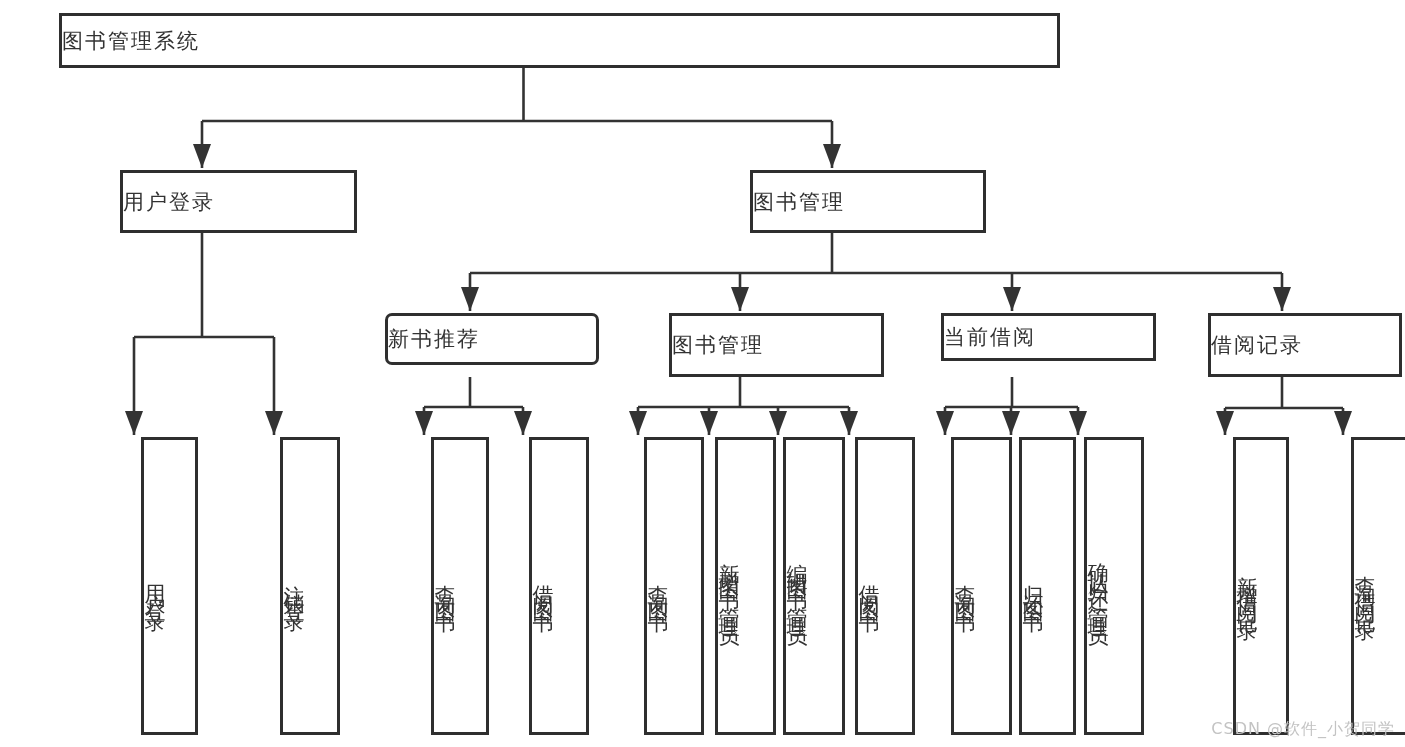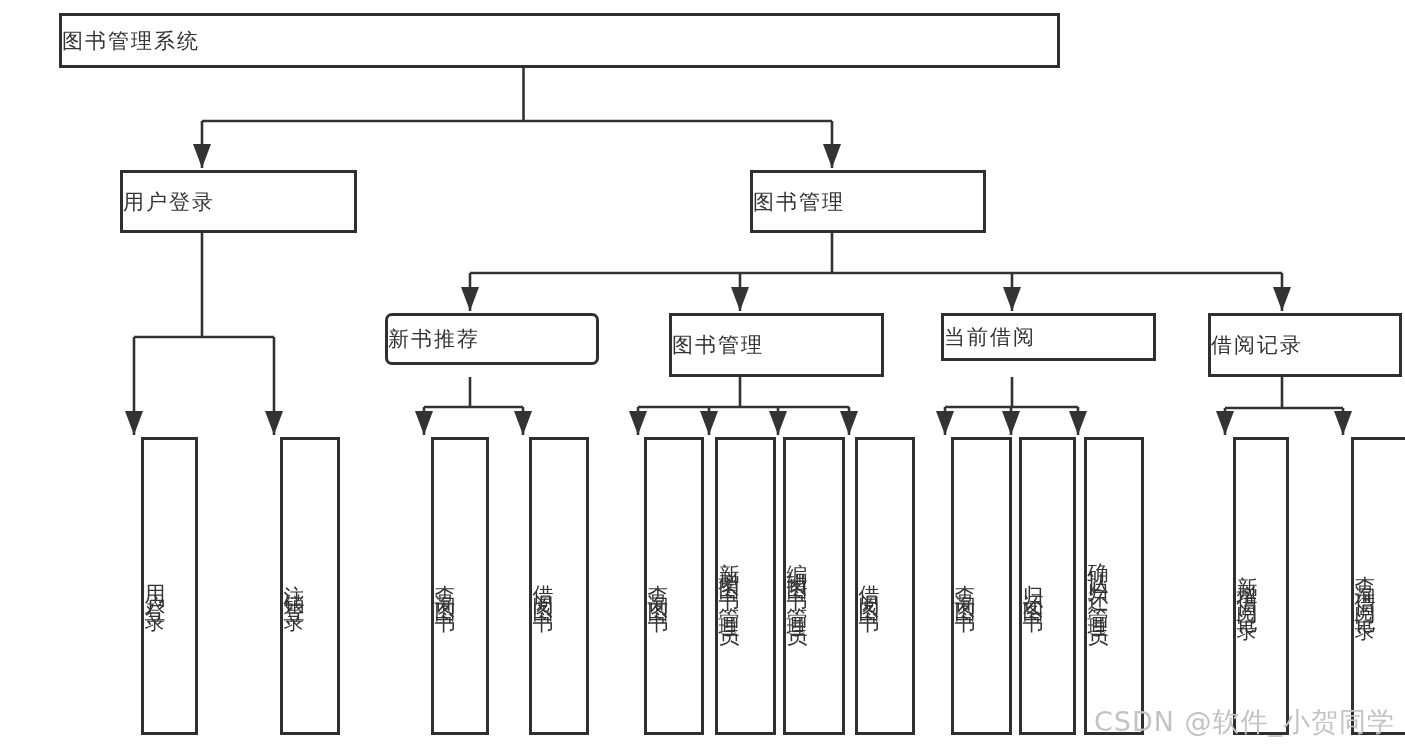--- a/index.html
+++ b/index.html
@@ -49,21 +49,21 @@
   .node.leaf span {
     writing-mode: vertical-rl;
     text-orientation: mixed;
     letter-spacing: 9px;
     line-height: 1;
   }
   .watermark {
     position: absolute;
     right: 10px;
     bottom: 7px;
-    font-size: 27px;
+    font-size: 16px;
     letter-spacing: 1px;
     color: var(--watermark);
     z-index: 5;
     white-space: nowrap;
   }
 </style>
 </head>
 <body>
 
 <div class="canvas">

